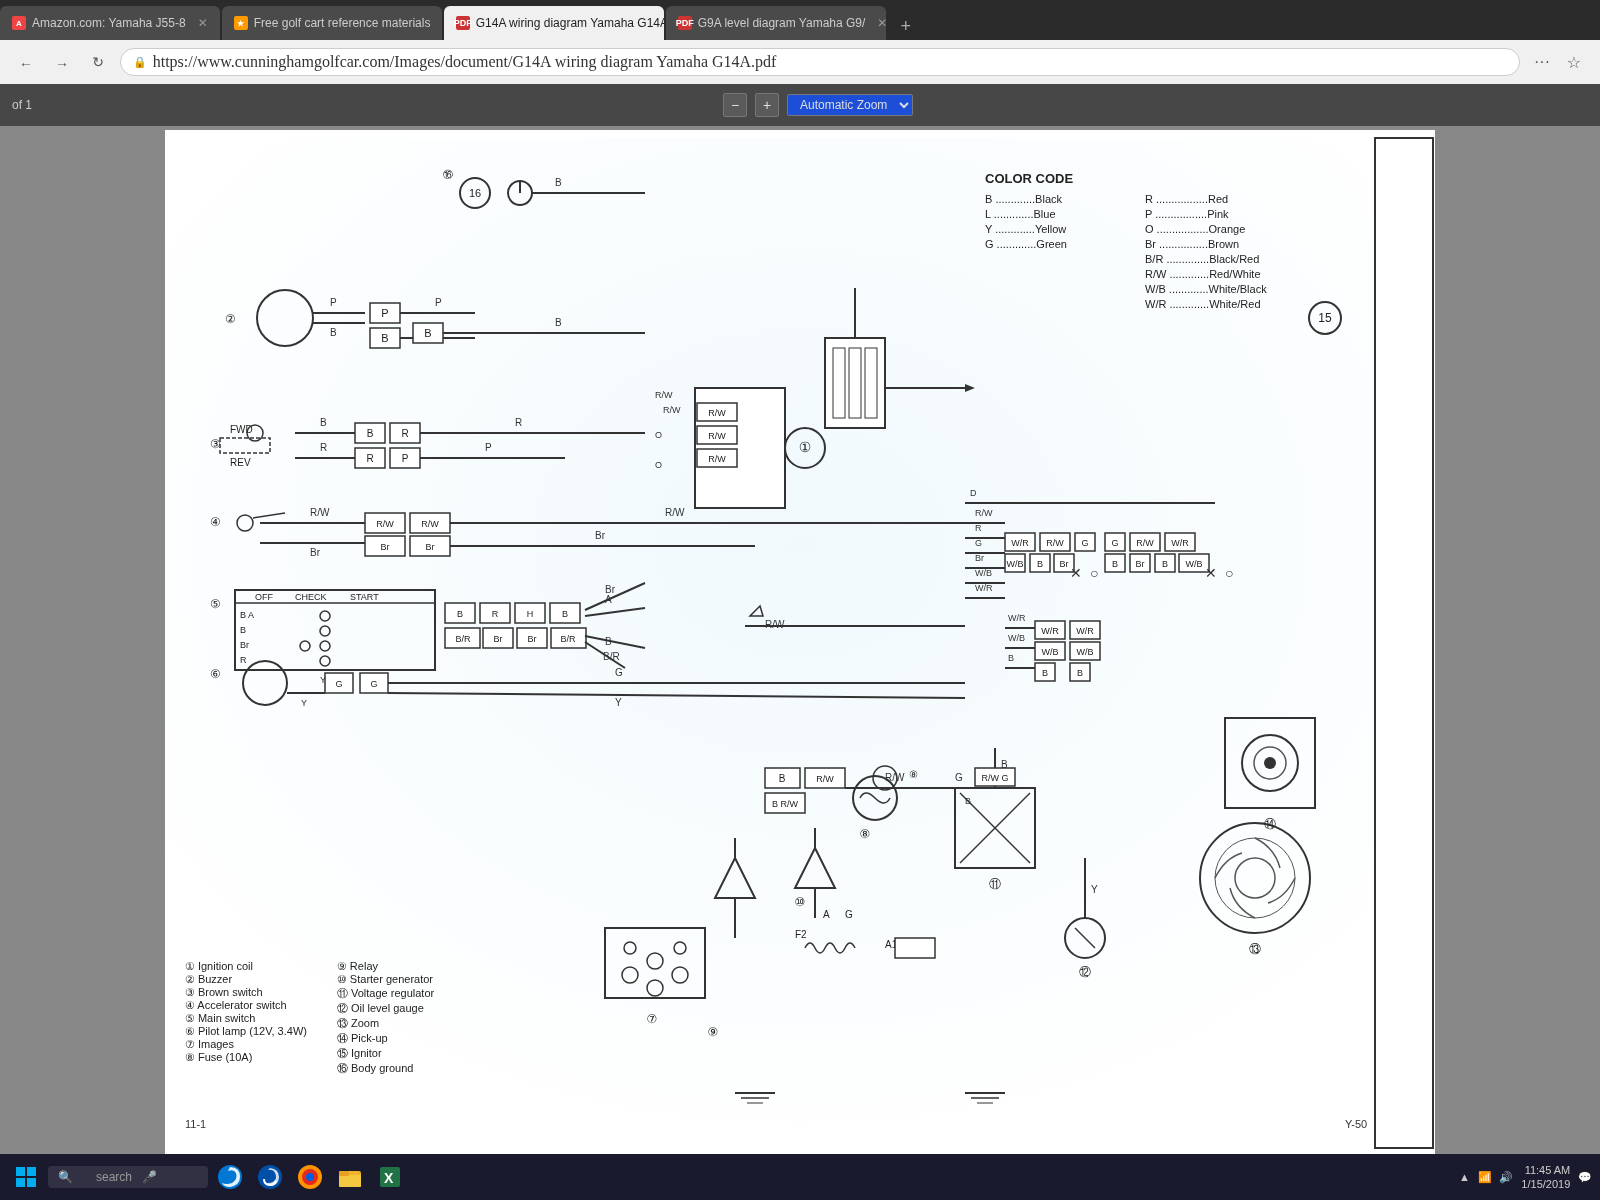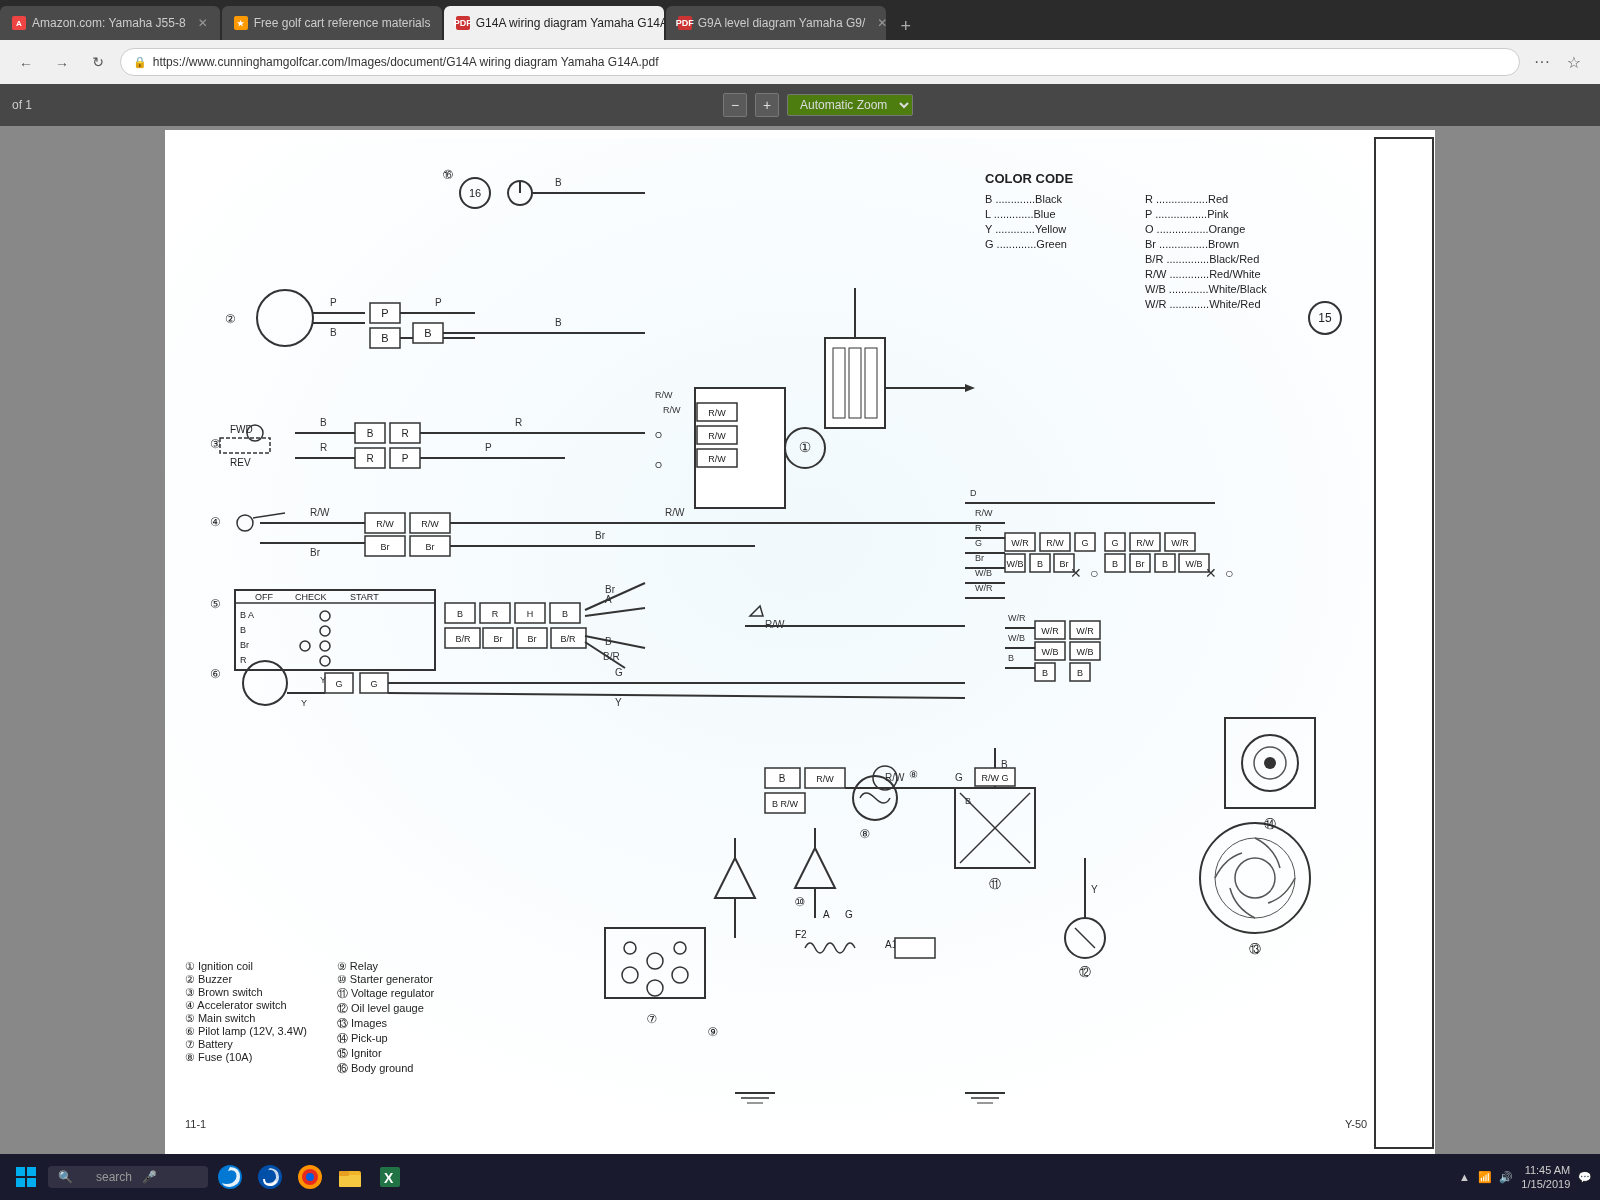--- a/index.html
+++ b/index.html
@@ -95,21 +95,21 @@
       border: 1px solid #ccc;
       border-radius: 14px;
       padding: 0 12px;
       font-size: 12px;
       color: #333;
       display: flex;
       align-items: center;
       gap: 6px;
     }
     .address-input .lock-icon { color: #555; font-size: 11px; }
-    .address-text { flex: 1; font-size: 12px; color: #333; }
+    .address-text { flex: 1; font-size: 16px; color: #333; font-family: Liberation Serif, serif; }
     .address-actions { display: flex; gap: 4px; align-items: center; }
     .addr-btn {
       width: 28px;
       height: 28px;
       display: flex;
       align-items: center;
       justify-content: center;
       color: #555;
       font-size: 16px;
       cursor: pointer;
@@ -140,21 +140,21 @@
       border: 1px solid #777;
       color: #ddd;
       display: flex;
       align-items: center;
       justify-content: center;
       cursor: pointer;
       font-size: 14px;
       border-radius: 2px;
     }
     .pdf-zoom-select {
-      background: #4d7c0f;
+      background: #1d4ed8;
       border: 1px solid #777;
       color: #ddd;
       padding: 2px 8px;
       font-size: 12px;
       border-radius: 2px;
       cursor: pointer;
     }
 
     
     .pdf-content {
@@ -662,29 +662,29 @@
     </svg>
 
     <div style="position:absolute; bottom:80px; left:20px; font-size:11px; color:#222; display:flex; gap:30px;">
       <div>
         <div>① Ignition coil</div>
         <div>② Buzzer</div>
         <div>③ Brown switch</div>
         <div>④ Accelerator switch</div>
         <div>⑤ Main switch</div>
         <div>⑥ Pilot lamp (12V, 3.4W)</div>
-        <div>⑦ Battery</div>
+        <div>⑦ Images</div>
         <div>⑧ Fuse (10A)</div>
       </div>
       <div>
         <div>⑨ Relay</div>
         <div>⑩ Starter generator</div>
         <div>⑪ Voltage regulator</div>
         <div>⑫ Oil level gauge</div>
-        <div>⑬ Images</div>
+        <div>⑬ Zoom</div>
         <div>⑭ Pick-up</div>
         <div>⑮ Ignitor</div>
         <div>⑯ Body ground</div>
       </div>
     </div>
 
   </div>
 </div>
 
 <div class="taskbar">

